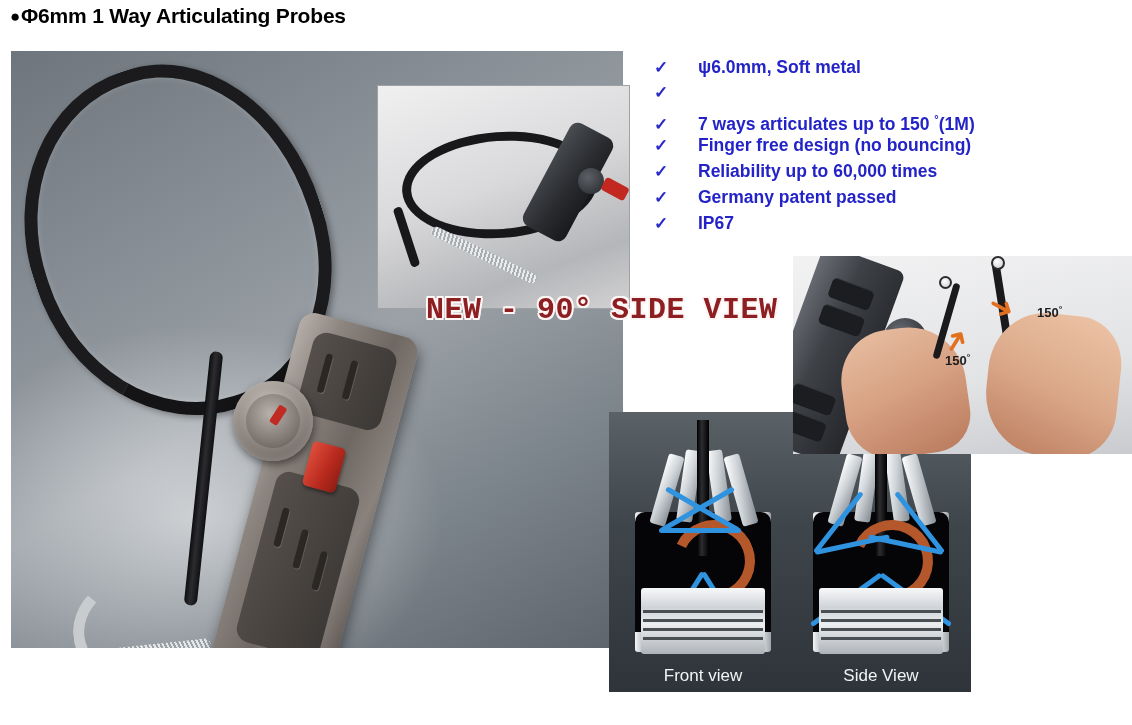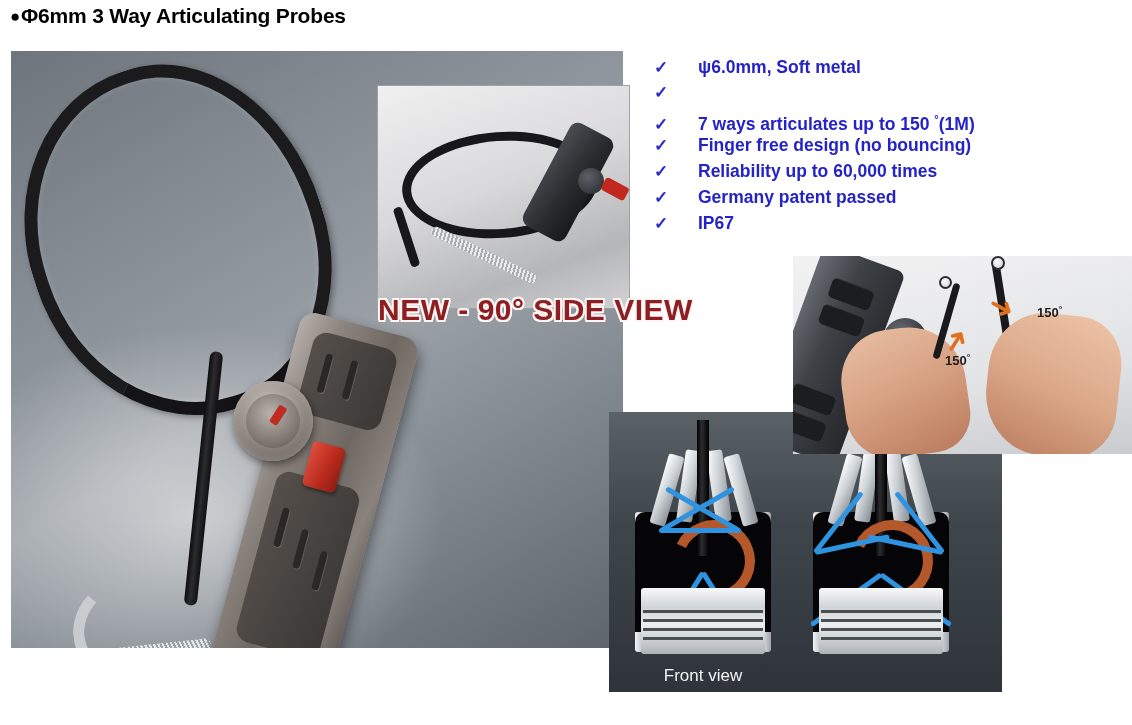--- a/index.html
+++ b/index.html
@@ -409,21 +409,21 @@
     font-weight: bold;
     color: #1d1d1f;
     white-space: nowrap;
   }
   .hand-deg .deg-sym { font-size: 9px; vertical-align: super; }
 
   
   #photo-diagram {
     left: 609px;
     top: 412px;
-    width: 393px;
+    width: 362px;
     height: 280px;
     background: linear-gradient(180deg, #5a6167 0%, #3e454b 40%, #2e343a 100%);
   }
   .cyl {
     position: absolute;
     top: 8px;
     width: 168px;
     height: 232px;
   }
   #cyl-front { left: 10px; }
@@ -502,23 +502,24 @@
     text-align: center;
   }
   #label-front { left: 10px; }
   #label-side  { left: 188px; }
 
   
   .overlay-caption {
     position: absolute;
     font-size: 30px;
     font-weight: bold;
-    font-family: Liberation Sans, sans-serif;
+    font-family: Liberation Mono, monospace;
     letter-spacing: 0.5px;
     white-space: nowrap;
+    margin-left: 48px;
   }
   #caption-side {
     left: 378px;
     top: 293px;
     color: #8d1f22;
     text-shadow:
       -1.6px -1.6px 0 #fdf6f4, 1.6px -1.6px 0 #fdf6f4,
       -1.6px  1.6px 0 #fdf6f4, 1.6px  1.6px 0 #fdf6f4,
        0 -2px 0 #fdf6f4, 0 2px 0 #fdf6f4,
       -2px 0 0 #fdf6f4, 2px 0 0 #fdf6f4;
@@ -531,21 +532,21 @@
       -1.6px -1.6px 0 #8d1f22, 1.6px -1.6px 0 #8d1f22,
       -1.6px  1.6px 0 #8d1f22, 1.6px  1.6px 0 #8d1f22,
        0 -2px 0 #8d1f22, 0 2px 0 #8d1f22,
       -2px 0 0 #8d1f22, 2px 0 0 #8d1f22;
   }
 </style>
 </head>
 <body>
 
 <div id="slide-title">
-  <span class="bullet-dot">●</span><span>Φ6mm 3 Way Articulating Probes</span>
+  <span class="bullet-dot">●</span><span>Φ6mm 1 Way Articulating Probes</span>
 </div>
 
 <div class="photo" id="photo-main">
   <div id="main-cable-loop"></div>
   <div id="main-cable-descend"></div>
   <div id="main-cable-collar"></div>
   <div id="main-tip"></div>
   <div id="main-tip-braid"></div>
 
   <div id="main-handle">
@@ -662,20 +663,21 @@
     <div class="ray" style="left:84px; top:152px; width:86px; transform:rotate(144deg);"></div>
     <div class="piston">
       <div class="piston-ring" style="top:22px;"></div>
       <div class="piston-ring" style="top:31px;"></div>
       <div class="piston-ring" style="top:40px;"></div>
       <div class="piston-ring" style="top:49px;"></div>
     </div>
   </div>
 
   <div class="cyl-label" id="label-front">Front view</div>
+  <div class="cyl-label" id="label-side">Side View</div>
 </div>
 
 <div class="photo" id="photo-hand">
   <div id="hand-device">
     <div class="hand-device-slit" style="top:28px;"></div>
     <div class="hand-device-slit" style="top:56px;"></div>
     <div class="hand-device-slit" style="top:140px;"></div>
     <div class="hand-device-slit" style="top:168px;"></div>
   </div>
   <div id="hand-knob">

